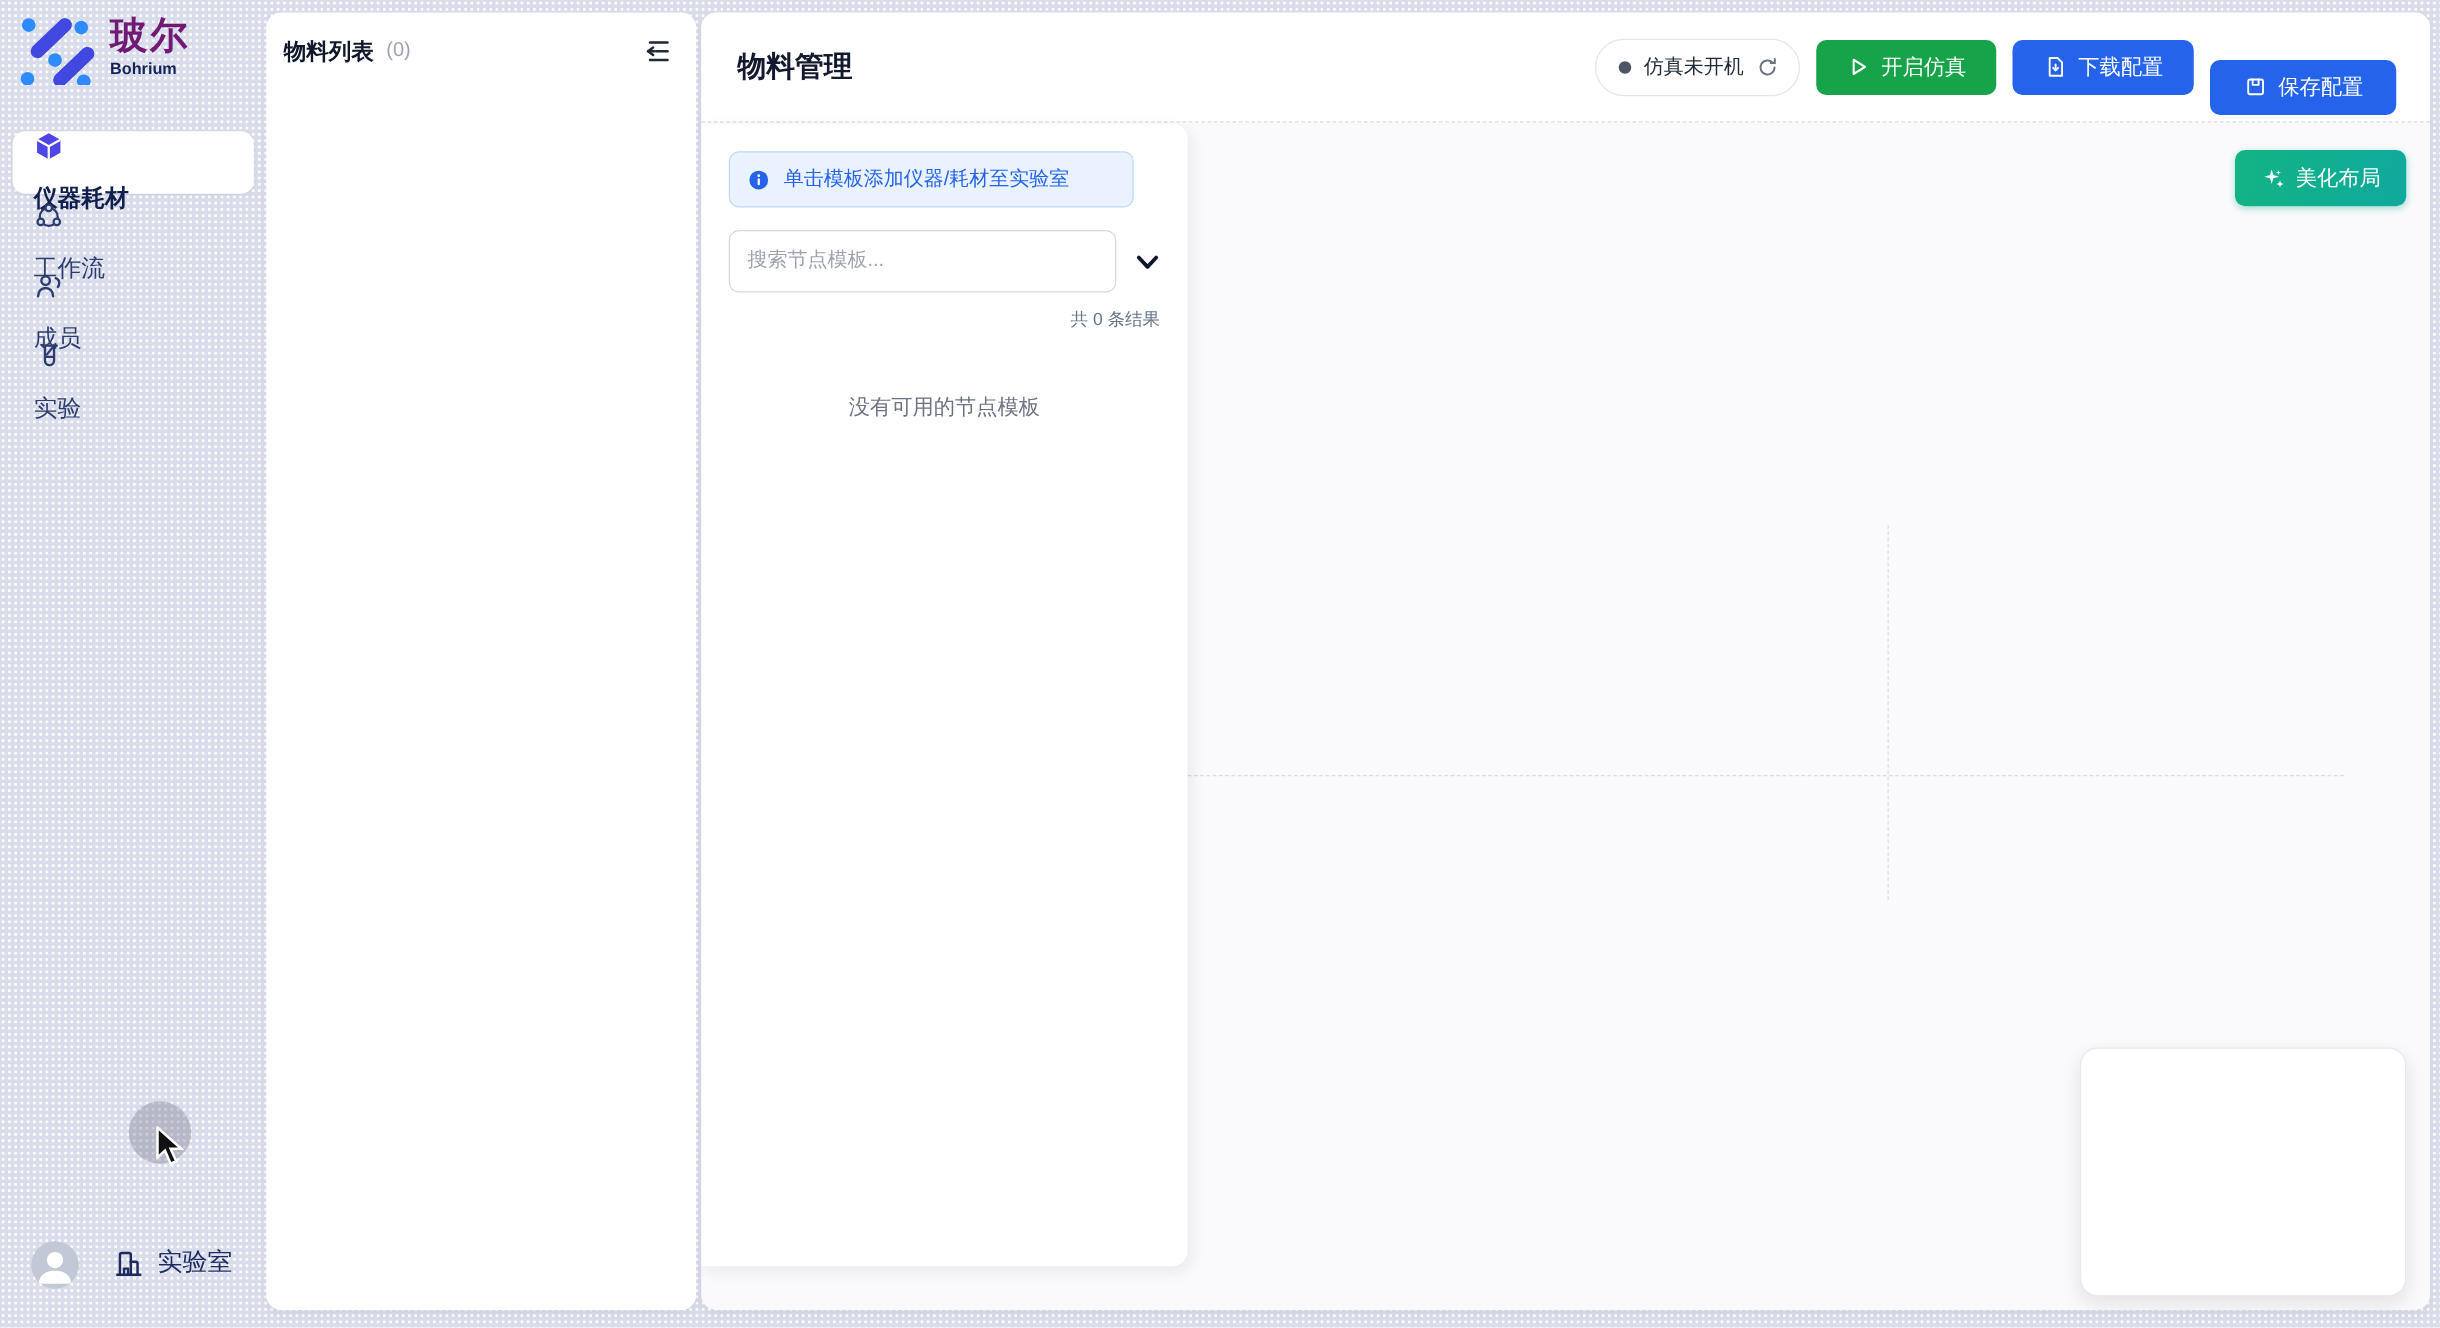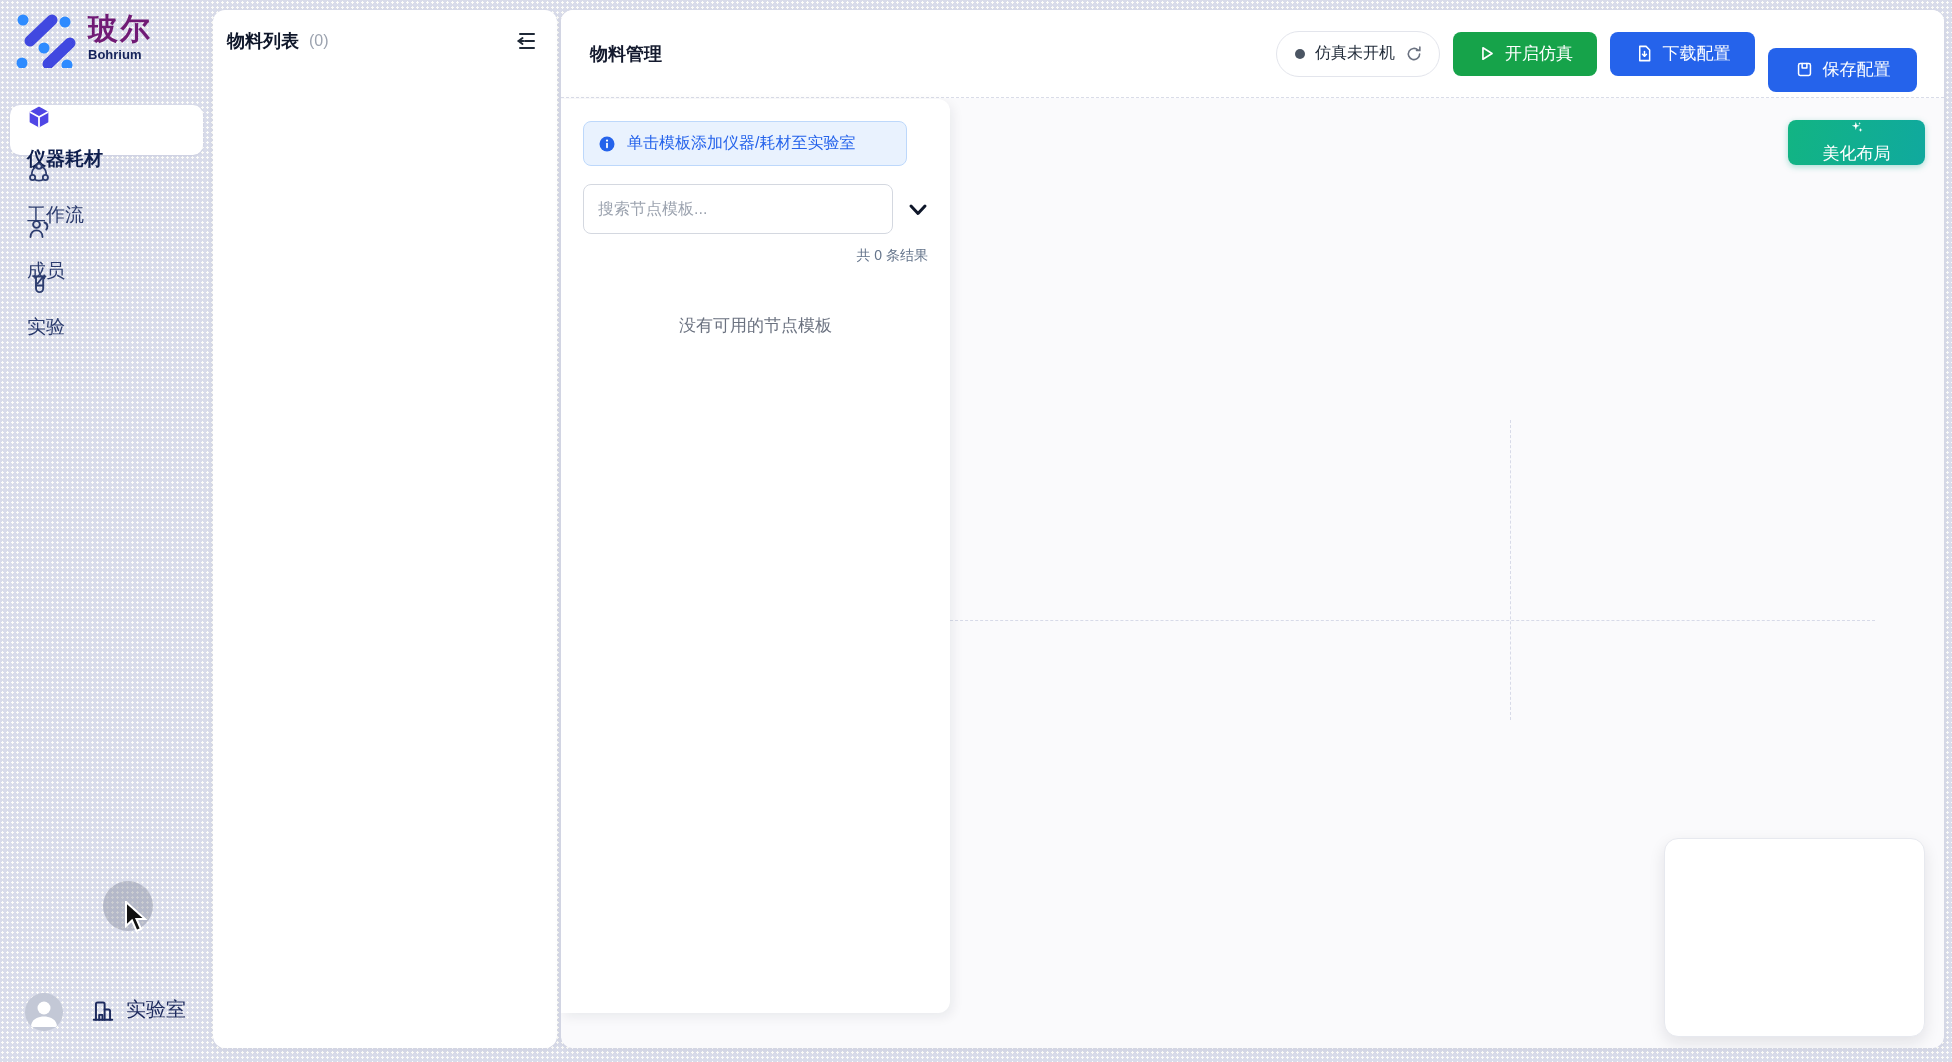--- a/index.html
+++ b/index.html
@@ -39,21 +39,21 @@
   .materials-count{ font-size:16px; color:#9ca3af; margin-left:10px; }
   .collapse-btn{ margin-left:auto; width:28px; height:28px; display:flex; align-items:center; justify-content:center;
                  cursor:pointer; border-radius:6px; }
 
   
   .main-panel{ position:absolute; left:561px; top:10px; width:1383px; height:1038px;
                background:#fafafc; border-radius:12px; overflow:hidden; box-shadow:0 2px 8px rgba(15,23,42,.05); }
   .main-header{ position:absolute; left:0; top:0; width:100%; height:88px; background:#ffffff;
                 border-bottom:1px dashed #d9dce8; display:flex; align-items:center;
                 padding:0 27px 0 29px; }
-  .page-title{ font-size:18px; font-weight:bold; color:#141a2e; }
+  .page-title{ font-size:23px; font-weight:bold; color:#141a2e; }
   .header-actions{ margin-left:auto; display:flex; align-items:center; gap:13px; }
   .status-pill{ display:flex; align-items:center; gap:10px; height:46px; padding:0 16px 0 18px;
                 border:1px solid #e3e5ec; border-radius:23px; background:#fff; cursor:pointer; }
   .status-dot{ width:10px; height:10px; border-radius:50%; background:#4b5563; }
   .status-text{ font-size:16px; color:#1f2937; }
   .btn{ display:flex; align-items:center; justify-content:center; gap:9px; height:44px;
         border:none; border-radius:8px; color:#fff; font-size:17px; cursor:pointer;
         font-family:inherit; padding:0 20px; }
   .btn-green{ background:#16a34a; width:144px; padding:0; }
   .btn-blue{ background:#2563eb; width:145px; padding:0; }
@@ -62,21 +62,21 @@
   
   .canvas{ position:absolute; left:0; top:89px; width:1383px; height:949px; }
   .gridline-h{ position:absolute; left:364px; top:521px; width:950px; height:0;
                border-top:1px dashed #d7daе8; border-top:1px dashed #d7dae8; }
   .gridline-v{ position:absolute; left:949px; top:321px; width:0; height:300px;
                border-left:1px dashed #d7dae8; }
   .beautify-btn{ position:absolute; left:1227px; top:21px; width:137px; height:45px;
                  display:flex; align-items:center; justify-content:center; gap:8px;
                  background:linear-gradient(100deg,#12b483,#10a99e); border:none; border-radius:8px;
                  color:#fff; font-size:17px; cursor:pointer; font-family:inherit;
-                 box-shadow:0 2px 6px rgba(16,170,140,.35);flex-direction:column; }
+                 box-shadow:0 2px 6px rgba(16,170,140,.35); }
   .minimap{ position:absolute; left:1103px; top:739px; width:261px; height:199px; background:#ffffff;
             border:1px solid #e7e9ef; border-radius:14px; box-shadow:0 6px 16px rgba(15,23,42,.10); }
 
   
   .template-panel{ position:absolute; left:0; top:0; width:389px; height:914px; background:#ffffff;
                    border-radius:0 12px 12px 0; box-shadow:3px 4px 12px rgba(15,23,42,.07); }
   .hint-banner{ position:absolute; left:22px; top:22px; width:324px; height:45px;
                 background:#e9f2fe; border:1px solid #bdd8fb; border-radius:8px;
                 display:flex; align-items:center; gap:11px; padding:0 14px; }
   .hint-text{ font-size:16px; color:#2563eb; white-space:nowrap; }

